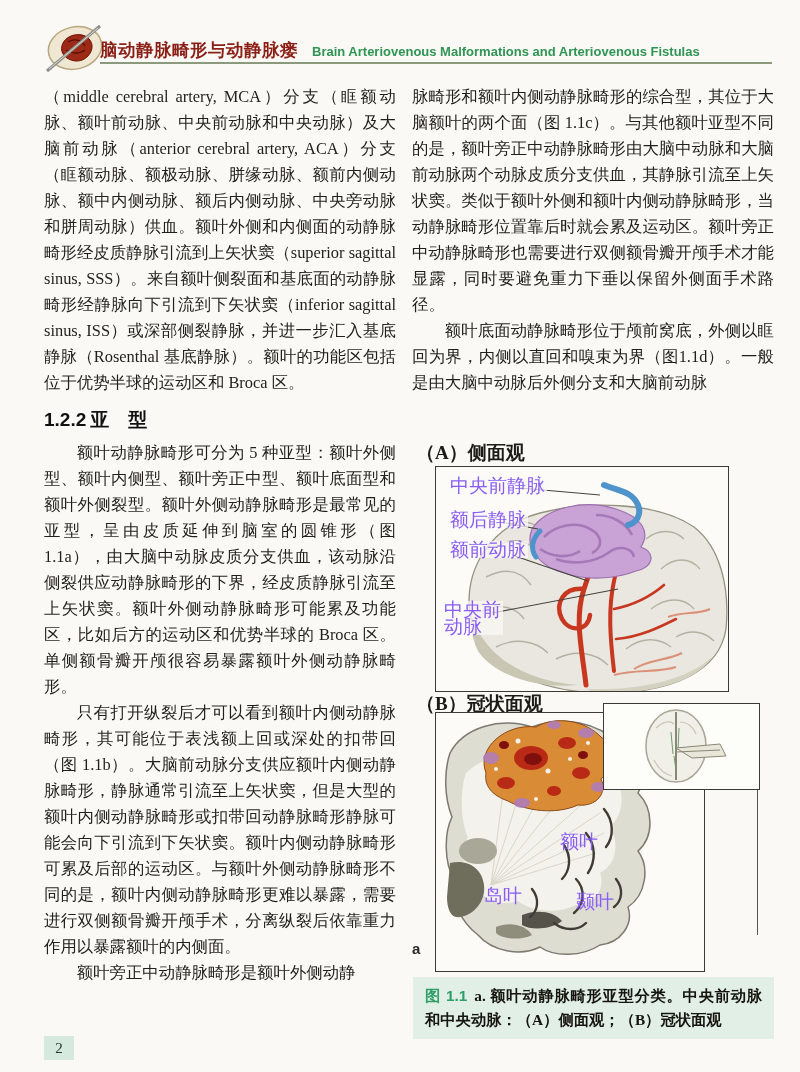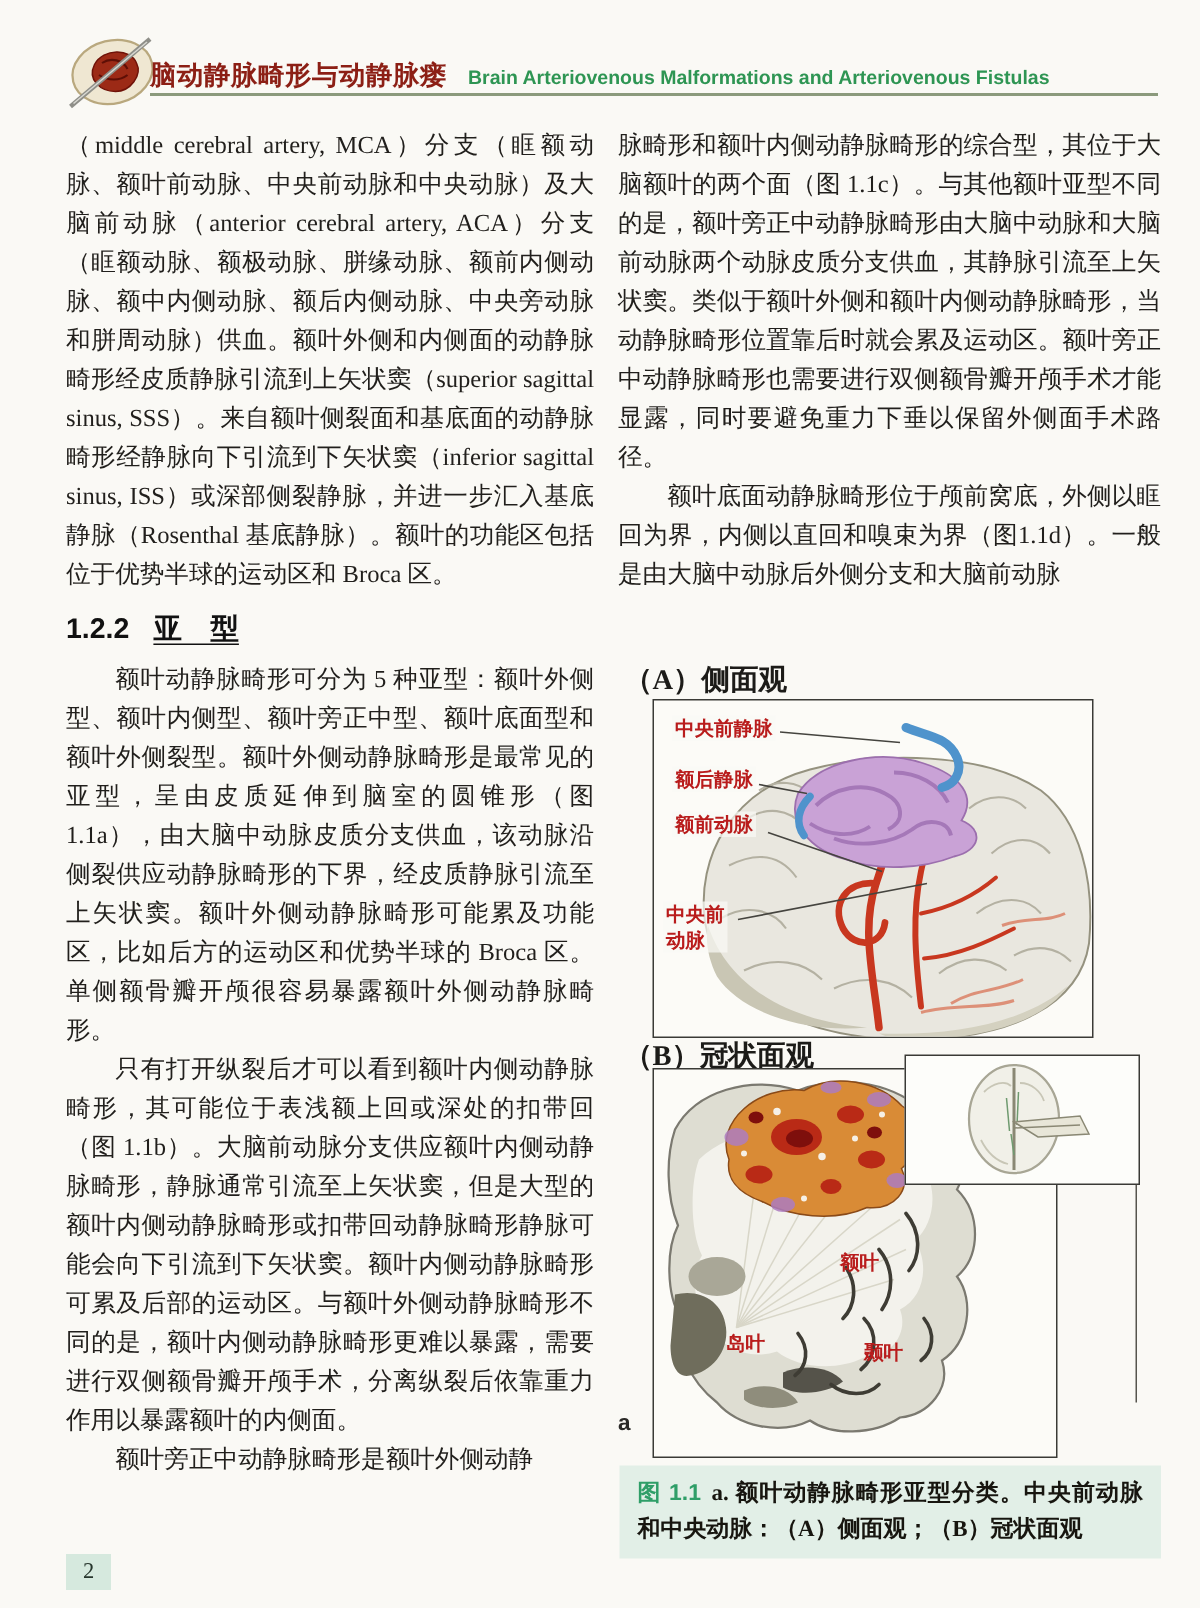--- a/index.html
+++ b/index.html
@@ -14,34 +14,34 @@
             font-size:13px;color:#2e9553;margin-left:10px;}
   .header-rule{position:absolute;left:100px;top:62px;width:672px;height:2px;background:#8b9a7c;}
   
   .col{position:absolute;top:84px;font-size:16.4px;line-height:26px;text-align:justify;}
   .col p{margin:0;text-indent:2em;font-family:Liberation Serif, serif;}
   .col p.noindent{text-indent:0;}
   .col-left{left:44px;width:352px;}
   .col-right{left:412px;width:362px;}
   .subhead{margin:11px 0 7px 0;font-size:19px;font-weight:bold;text-indent:0;
            font-family:"Liberation Sans","DejaVu Sans",sans-serif;color:#111;}
-  .subhead .htext{text-decoration:underline;text-underline-offset:4px;margin-left:16px;}
+  .subhead .htext{text-underline-offset:4px;margin-left:4px;}
   
   .panel-label{position:absolute;left:416px;font-size:19px;font-weight:bold;color:#1c1b18;}
   .panel-label.pa{top:440px;}
   .panel-label.pb{top:691px;}
   .figA{position:absolute;left:435px;top:466px;width:292px;height:224px;
         border:1.6px solid #3a3a36;background:#fcfbf7;}
   .figB{position:absolute;left:435px;top:712px;width:268px;height:258px;
         border:1.6px solid #3a3a36;background:#fcfbf7;}
   .inset{position:absolute;left:603px;top:703px;width:155px;height:85px;
          border:1.6px solid #3a3a36;background:#fdfdfa;z-index:5;}
   .inset-drop{position:absolute;left:757px;top:789px;width:1px;height:146px;background:#56554e;}
   .figA svg,.figB svg,.inset svg,.logo svg{display:block;width:100%;height:100%;}
-  .flabel{position:absolute;font-size:13px;font-weight:bold;color:#b91c1c;line-height:17px;
+  .flabel{position:absolute;font-size:19px;font-weight:normal;color:#8b5cf6;line-height:17px;
           background:rgba(250,249,245,.72);padding:0 2px;white-space:nowrap;}
   .lA1{left:12px;top:10px;}  .lA2{left:12px;top:44px;}
   .lA3{left:12px;top:74px;}  .lA4{left:6px;top:134px;}
   .lB1{left:122px;top:120px;background:transparent;}
   .lB2{left:46px;top:174px;background:transparent;}
   .lB3{left:138px;top:180px;background:transparent;}
   .subletter{position:absolute;left:412px;top:940px;font-family:"Liberation Sans",sans-serif;
              font-weight:bold;font-size:15px;color:#2a2927;}
   .caption{position:absolute;left:413px;top:977px;width:337px;background:#e2efe7;
            padding:7px 12px;font-size:15.3px;font-weight:bold;line-height:24px;color:#17150f;

